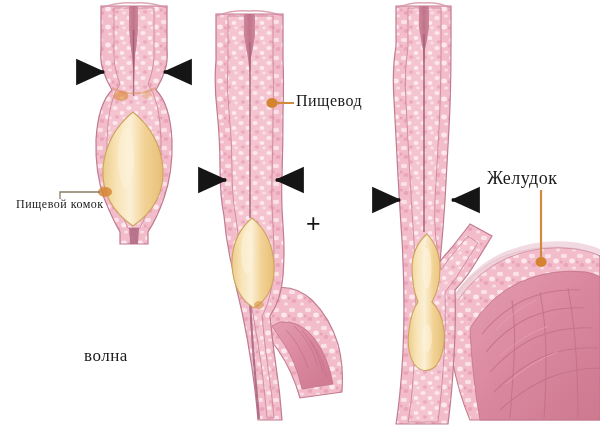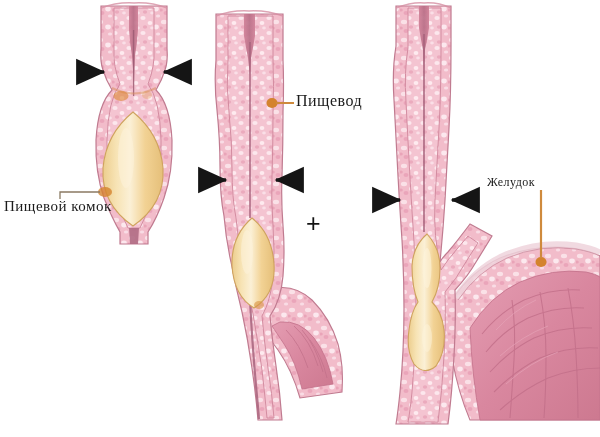--- a/index.html
+++ b/index.html
@@ -8,23 +8,23 @@
     font-family:"Liberation Serif", serif;
     overflow:hidden;position:relative;
   }
   #stage{position:absolute;left:0;top:0;width:600px;height:437px;}
   svg#art{position:absolute;left:0;top:0;width:600px;height:437px;}
   .lbl{
     position:absolute;color:#1b1b1b;white-space:pre;
     font-family:"Liberation Serif", serif;
     letter-spacing:.5px;line-height:1.12;
   }
-  #lbl-bolus{left:4px;top:198px;font-size:15px;}
+  #lbl-bolus{left:16px;top:198px;font-size:12px;}
   #lbl-esoph{left:296px;top:92px;font-size:16px;}
-  #lbl-stomach{left:487px;top:168px;font-size:12px;margin-top:8px;}
+  #lbl-stomach{left:487px;top:168px;font-size:18px;}
   #lbl-wave{left:8px;top:308px;font-size:17px;text-align:center;width:196px;}
   #plus{position:absolute;left:306px;top:209px;font-size:25px;color:#131313;
         font-family:"Liberation Sans", sans-serif;font-weight:400;}
 </style>
 </head>
 <body>
 
 <div id="stage">
 
   <svg id="art" viewBox="0 0 600 437">
@@ -211,17 +211,18 @@
     </g>
   </svg>
 
   <div class="lbl" id="lbl-bolus">Пищевой комок</div>
 
   <div class="lbl" id="lbl-esoph">Пищевод</div>
 
   <div class="lbl" id="lbl-stomach">Желудок</div>
 
   <div class="lbl" id="lbl-wave">
+    <div>волна</div>
   </div>
 
   <div id="plus">+</div>
 
 </div>
 
 </body></html>

